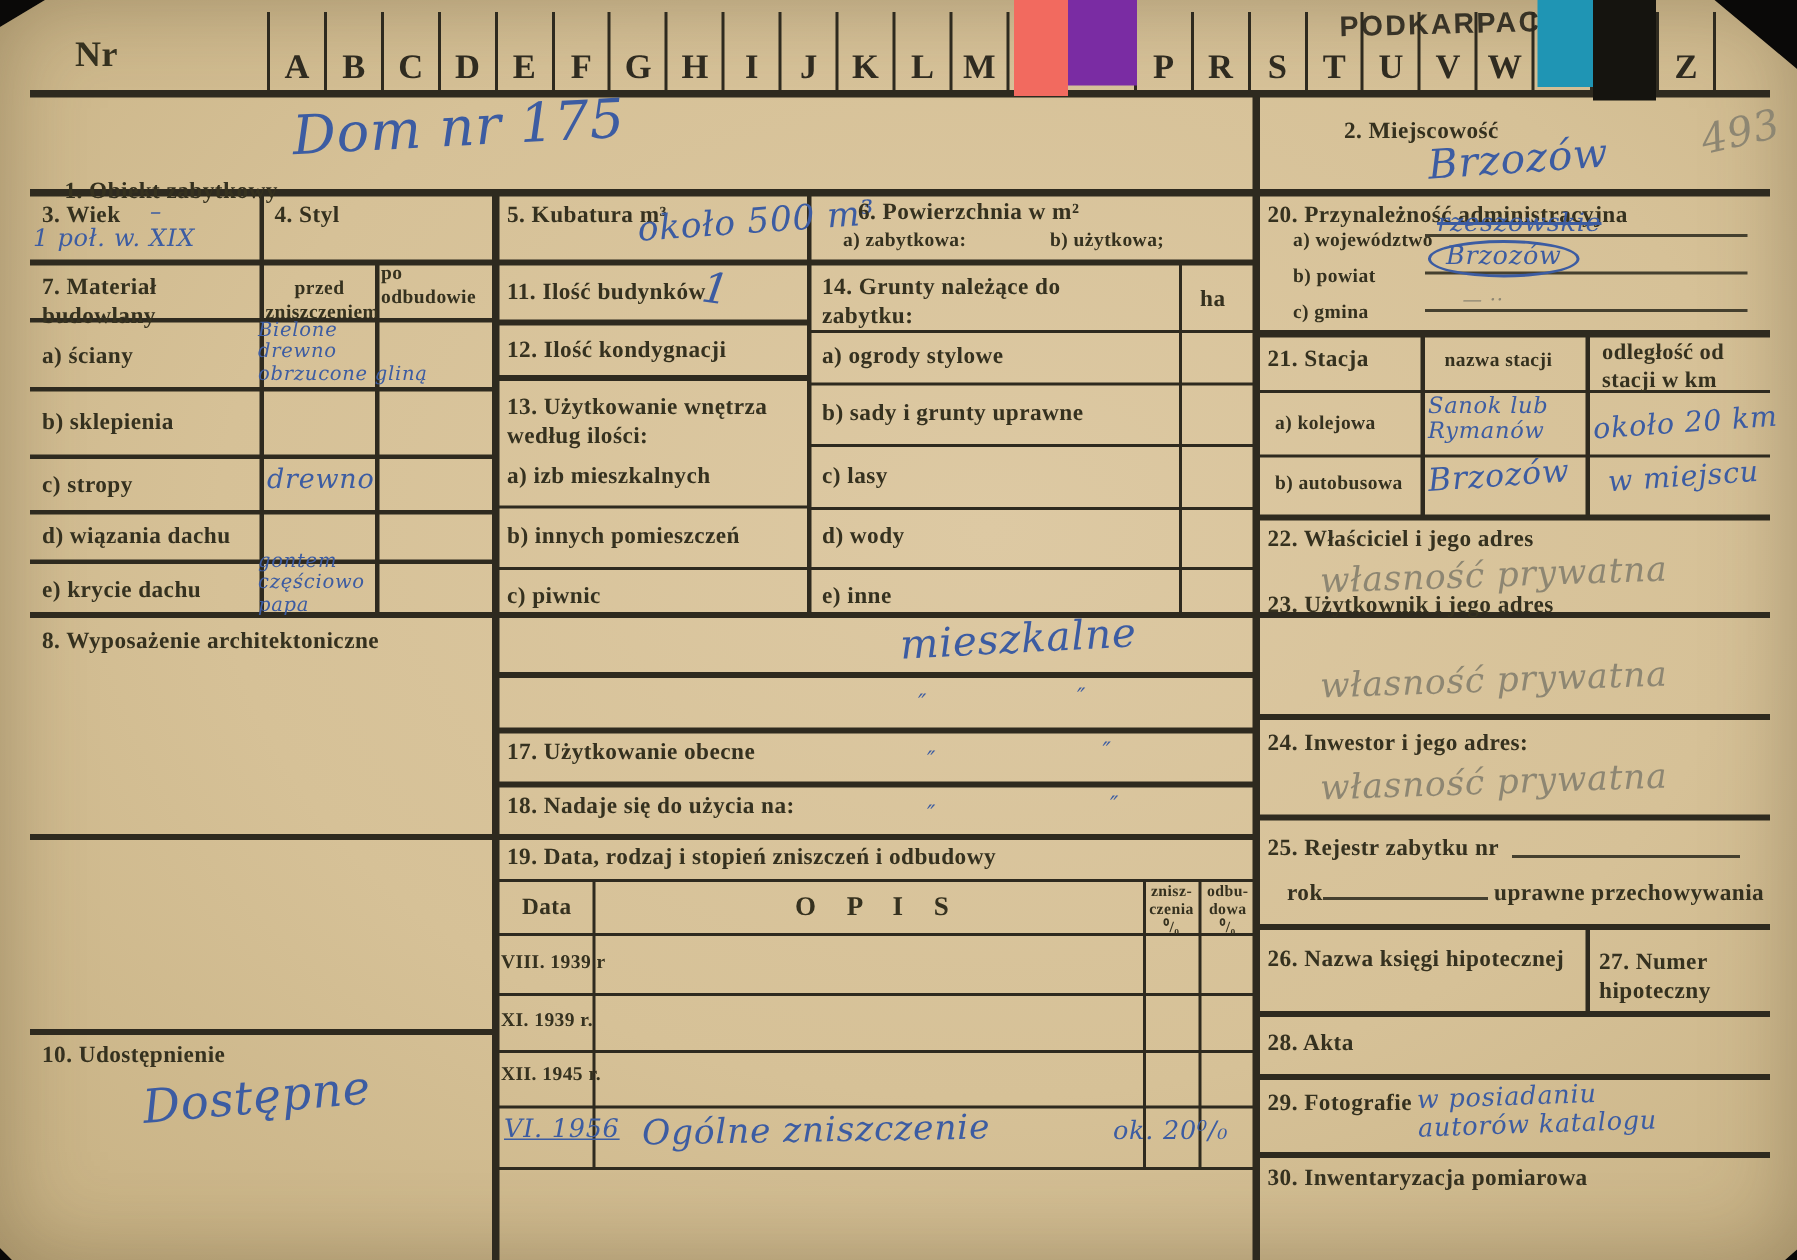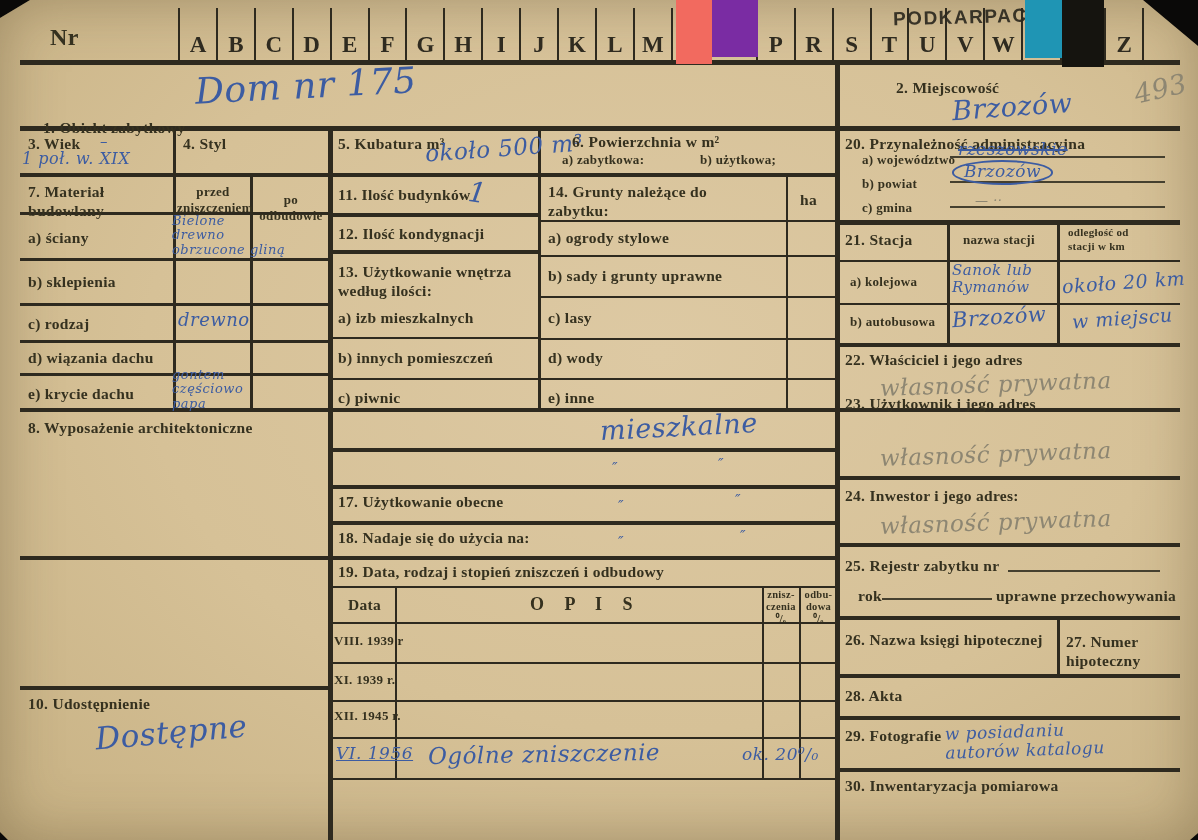--- a/index.html
+++ b/index.html
@@ -144,28 +144,28 @@
   <div class="lb" style="left:338px;top:134px;">5. Kubatura m³</div>
   <div class="hw" style="left:425px;top:136px;font-size:23px;transform:rotate(-4deg);">około 500 m³</div>
   <div class="lb" style="left:572px;top:132px;">6. Powierzchnia w m²</div>
   <div class="lb sm" style="left:562px;top:152px;">a) zabytkowa:</div>
   <div class="lb sm" style="left:700px;top:152px;">b) użytkowa;</div>
 
   <div class="lb" style="left:28px;top:182px;">7. Materiał
 budowlany</div>
   <div class="lb sm" style="left:177px;top:184px;text-align:center;width:72px;">przed
 zniszczeniem</div>
-  <div class="lb sm" style="left:254px;top:192px;text-align:center;width:74px;">po
+  <div class="lb sm" style="left:254px;top:174px;width:74px;">po
 odbudowie</div>
   <div class="lb" style="left:28px;top:228px;">a) ściany</div>
   <div class="hw" style="left:172px;top:214px;font-size:13px;">Bielone
 drewno
 obrzucone gliną</div>
   <div class="lb" style="left:28px;top:272px;">b) sklepienia</div>
-  <div class="lb" style="left:28px;top:314px;">c) rodzaj</div>
+  <div class="lb" style="left:28px;top:314px;">c) stropy</div>
   <div class="hw" style="left:178px;top:310px;font-size:18px;">drewno</div>
   <div class="lb" style="left:28px;top:348px;">d) wiązania dachu</div>
   <div class="lb" style="left:28px;top:384px;">e) krycie dachu</div>
   <div class="hw" style="left:172px;top:368px;font-size:13px;">gontem
 częściowo
 papa</div>
 
   <div class="lb" style="left:28px;top:418px;">8. Wyposażenie architektoniczne</div>
   <div class="lb" style="left:28px;top:694px;">10. Udostępnienie</div>
   <div class="hw" style="left:95px;top:715px;font-size:31px;transform:rotate(-5deg);">Dostępne</div>
@@ -217,21 +217,21 @@
   <div class="lb" style="left:845px;top:134px;">20. Przynależność administracyjna</div>
   <div class="lb sm" style="left:862px;top:152px;">a) województwo</div>
   <div class="lb sm" style="left:862px;top:176px;">b) powiat</div>
   <div class="lb sm" style="left:862px;top:200px;">c) gmina</div>
   <div class="hw strike" style="left:958px;top:140px;font-size:17px;">rzeszowskie</div>
   <div class="hw" style="left:952px;top:160px;font-size:17px;"><span class="circled">Brzozów</span></div>
   <div class="hw pc" style="left:975px;top:194px;font-size:13px;">— ··</div>
 
   <div class="lb" style="left:845px;top:230px;">21. Stacja</div>
   <div class="lb sm" style="left:963px;top:232px;">nazwa stacji</div>
-  <div class="lb sm" style="left:1068px;top:226px;font-size:11px;">odległość od
+  <div class="lb sm" style="left:1068px;top:226px;font-size:15px;">odległość od
 stacji w km</div>
   <div class="lb sm" style="left:850px;top:274px;">a) kolejowa</div>
   <div class="hw" style="left:952px;top:262px;font-size:15px;">Sanok lub
 Rymanów</div>
   <div class="hw" style="left:1062px;top:272px;font-size:19px;transform:rotate(-4deg);">około 20 km</div>
   <div class="lb sm" style="left:850px;top:314px;">b) autobusowa</div>
   <div class="hw" style="left:952px;top:306px;font-size:21px;transform:rotate(-4deg);">Brzozów</div>
   <div class="hw" style="left:1072px;top:308px;font-size:19px;transform:rotate(-4deg);">w miejscu</div>
 
   <div class="lb" style="left:845px;top:350px;">22. Właściciel i jego adres</div>

